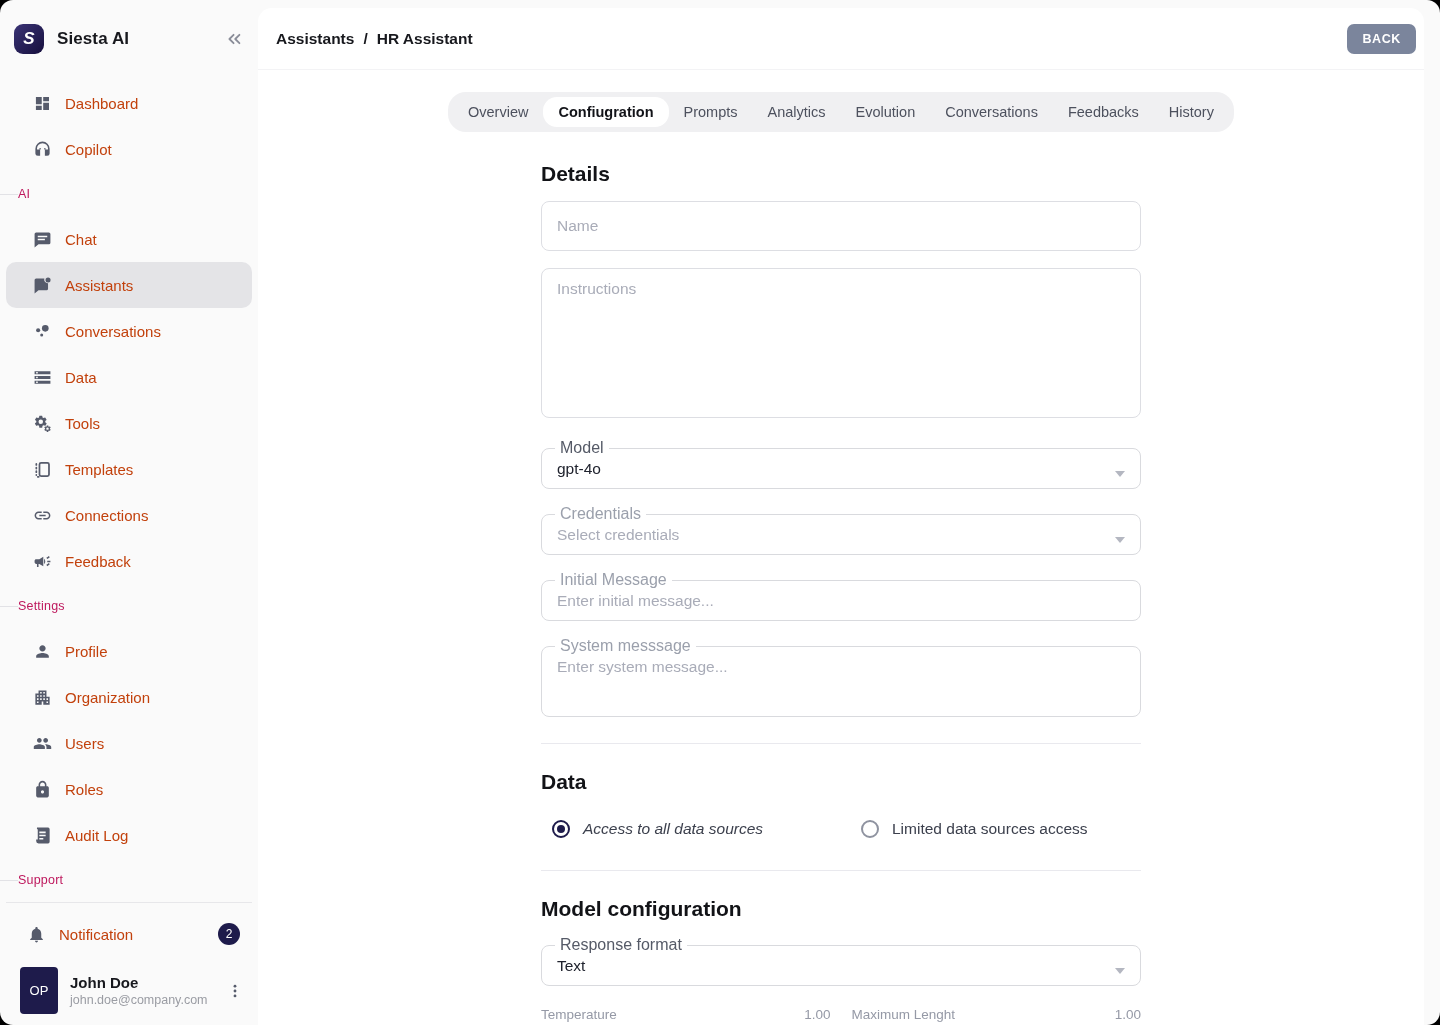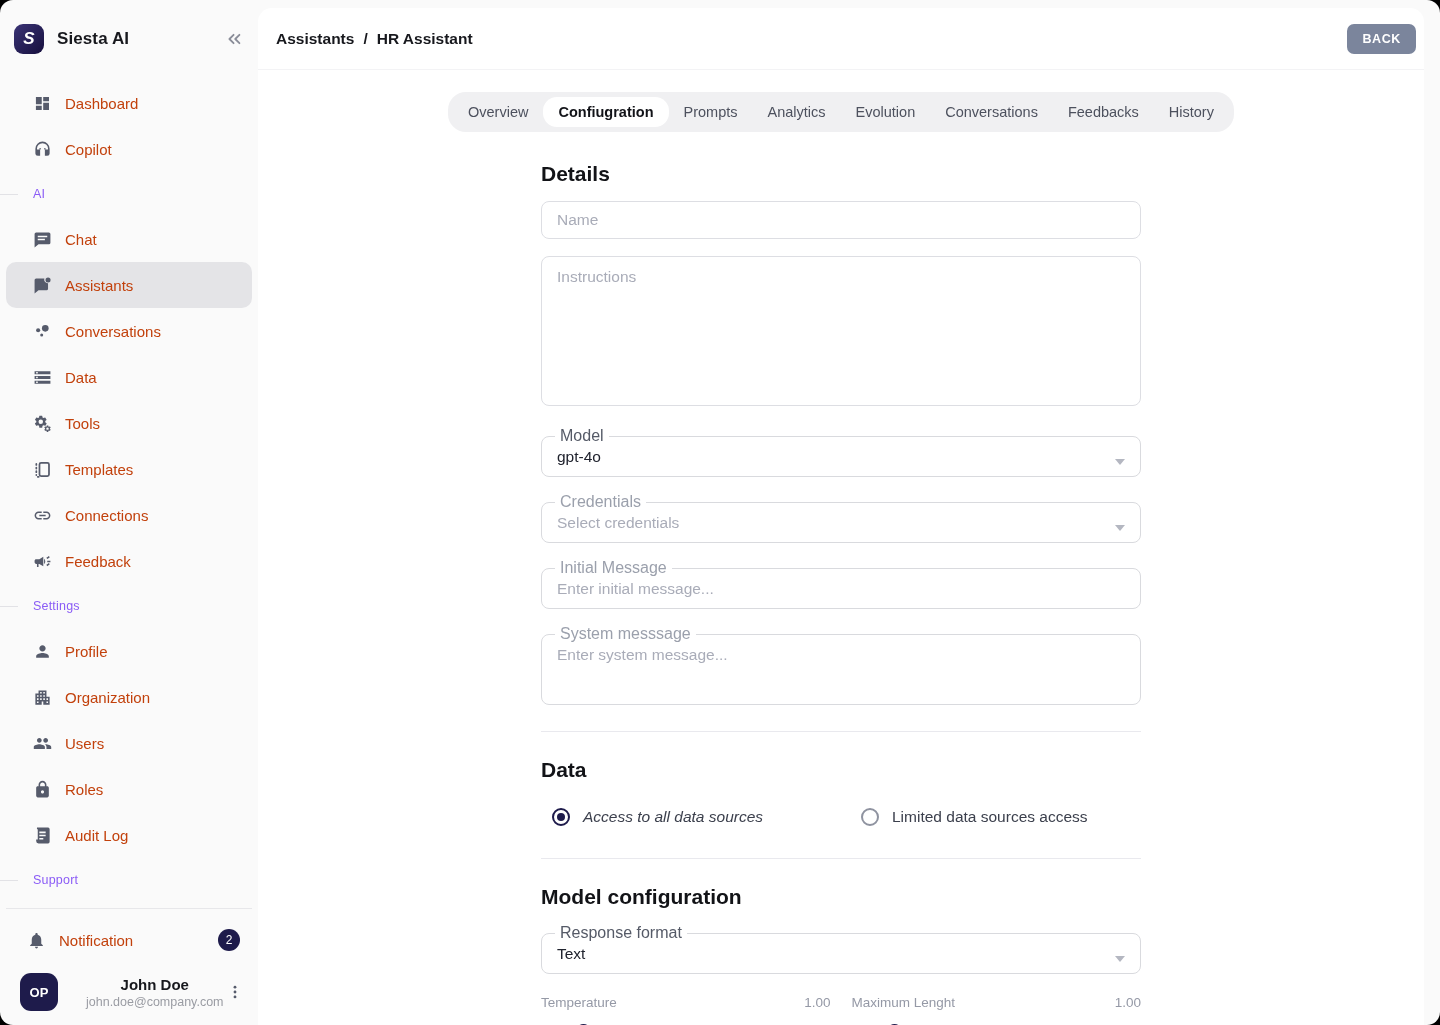--- a/index.html
+++ b/index.html
@@ -18,32 +18,32 @@
 
   nav { margin-top:26px; display:flex; flex-direction:column; }
   .nav-item { height:46px; display:flex; align-items:center; padding-left:27px; margin:0 6px;
               border-radius:10px; color:#4e5361; cursor:pointer; }
   .nav-item .icon { width:19px; height:19px; display:flex; color:#565b6b; }
   .nav-item .icon svg { width:19px; height:19px; }
   .nav-label { font-size:15px; margin-left:13px; color:#c2410c; }
   .nav-item.active { background:#e4e4e7; }
   .group-row { height:44px; display:flex; align-items:center; }
   .group-line { width:18px; height:1px; background:#e2e2e6; }
-  .group-label { font-size:12.5px; color:#8b5cf6; margin-left:15px; letter-spacing:.2px; }
+  .group-label { font-size:12.5px; color:#be185d; margin-left:0; letter-spacing:.2px; }
 
   .sidebar-bottom { margin-top:auto; padding-bottom:10px; }
   .side-divider { height:1px; background:#e7e7ea; margin:0 6px 8px 6px; }
   .notif-row { height:46px; display:flex; align-items:center; padding:0 18px 0 27px; cursor:pointer; }
   .notif-row .icon { width:19px; height:19px; color:#565b6b; display:flex; }
   .badge { margin-left:auto; background:#1e1b4b; color:#fff; min-width:22px; height:22px; border-radius:50%;
            display:flex; align-items:center; justify-content:center; font-size:12px; }
   .user-row { display:flex; align-items:center; padding:10px 14px 4px 20px; }
-  .avatar { width:38px; height:38px; border-radius:11px; background:#1e1b4b; color:#fff;
-            display:flex; align-items:center; justify-content:center; font-size:13px; font-weight:700; }
-  .user-meta { margin-left:28px;text-align:center; }
+  .avatar { width:38px; height:47px; border-radius:4px; background:#1e1b4b; color:#fff;
+            display:flex; align-items:center; justify-content:center; font-size:13px; font-weight:400; }
+  .user-meta { margin-left:12px; }
   .user-name { font-size:15px; font-weight:700; color:#17181d; }
   .user-email { font-size:12.5px; color:#9a9ca3; margin-top:2px; }
   .kebab { margin-left:auto; color:#565b6b; display:flex; cursor:pointer; }
 
   
   .main { position:absolute; left:258px; top:8px; right:16px; bottom:-20px; background:#fff;
           border-radius:14px 14px 0 0; overflow:hidden; }
   .main-header { height:62px; display:flex; align-items:center; padding:0 8px 0 18px;
                  border-bottom:1px solid #f3f3f5; }
   .crumb { font-size:15.5px; font-weight:700; color:#17181d; }
@@ -53,21 +53,21 @@
               padding:8px 15px; cursor:pointer; }
 
   .tabs-wrap { display:flex; justify-content:center; margin-top:22px; }
   .tabs { display:inline-flex; background:#f0f0f2; border-radius:18px; padding:5px; }
   .tab { font-size:14.5px; color:#4d515e; padding:7px 15px; border-radius:14px; cursor:pointer; white-space:nowrap; }
   .tab.active { background:#fff; color:#121318; font-weight:700; }
 
   .content { width:600px; margin:30px auto 0 auto; }
   .section-title { font-size:21px; font-weight:700; color:#121317; margin-bottom:15px; }
 
-  .tinput { width:100%; height:38px; border:1px solid #dddee3; border-radius:8px; background:#fff;
+  .tinput { width:100%; height:50px; border:1px solid #dddee3; border-radius:8px; background:#fff;
             padding:0 15px; font-family:inherit; font-size:15.5px; color:#20232e; margin-bottom:17px; }
   .tarea { width:100%; height:150px; border:1px solid #dddee3; border-radius:8px; background:#fff;
            padding:11px 15px; font-family:inherit; font-size:15.5px; color:#20232e; resize:none; margin-bottom:17px; }
   .tinput::placeholder, .tarea::placeholder { color:#a9acb8; }
 
   fieldset.ffield { position:relative; border:1px solid #d9dade; border-radius:8px;
                     margin-bottom:16px; padding:0 12px 9px 14px; }
   fieldset.ffield legend { font-size:16px; padding:0 5px; margin-left:-1px; color:#9ba0ac; }
   fieldset.ffield legend.dark { color:#555a67; }
   .fvalue { font-size:15.5px; color:#20232e; padding:3px 0 1px 1px; }

